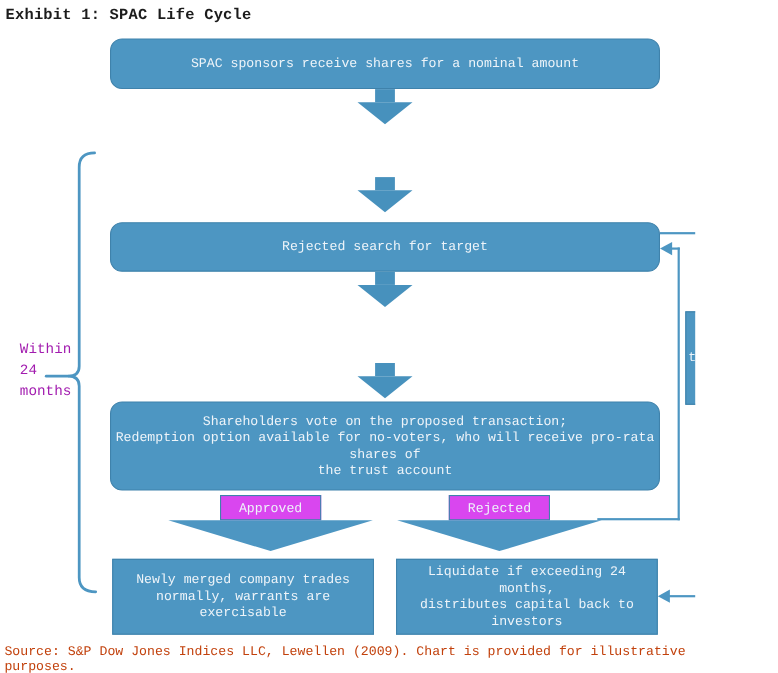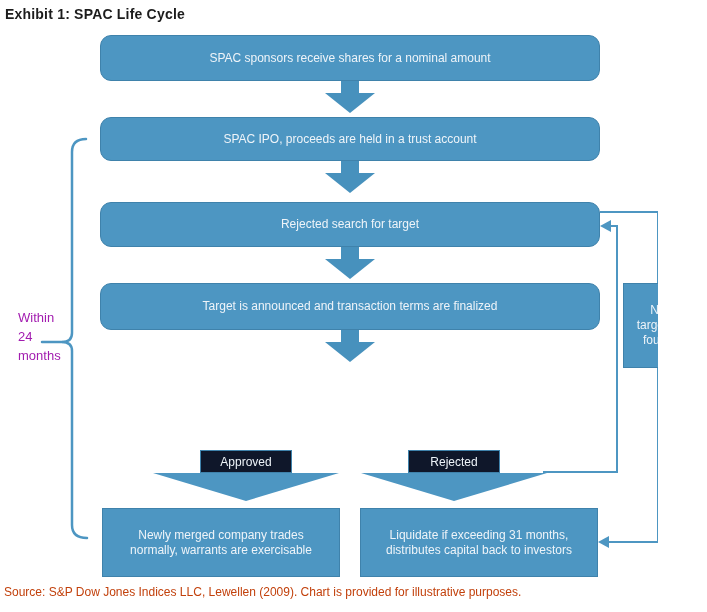--- a/index.html
+++ b/index.html
@@ -1,22 +1,21 @@
 <!DOCTYPE html>
 <html><head>
 <meta charset="utf-8">
 <style>
   html,body{margin:0;padding:0;background:#ffffff;}
   #canvas{
     position:relative;
     width:632px;height:612px;
     background:#ffffff;
-    font-family:Liberation Sans, sans-serif;
+    font-family:Liberation Mono, monospace;
     overflow:hidden;
-    padding-left:26px;
   }
   .title{
     position:absolute;left:5px;top:6px;
     font-size:14px;font-weight:bold;color:#1c1c1c;
     letter-spacing:0.2px;
   }
   .box{
     position:absolute;
     background:#4d96c2;
     border:1px solid #3f82ab;
@@ -33,21 +32,21 @@
   .carrow .stem{margin:0 auto;width:18px;height:12px;background:#4791bd;}
   .carrow .head{
     width:0;height:0;margin:0 auto;
     border-left:25px solid transparent;
     border-right:25px solid transparent;
     border-top:20px solid #4791bd;
   }
   
   .bigstem{
     position:absolute;width:92px;height:23px;top:450px;
-    background:#0f172a;border:1px solid #3f82ab;box-sizing:border-box;
+    background:#d946ef;border:1px solid #3f82ab;box-sizing:border-box;
     display:flex;align-items:center;justify-content:center;
     color:#eef4f9;font-size:12px;
   }
   .bighead{
     position:absolute;top:473px;width:0;height:0;
     border-left:93px solid transparent;
     border-right:93px solid transparent;
     border-top:28px solid #4d96c2;
   }
   
@@ -76,52 +75,53 @@
 
   <div class="title">Exhibit 1: SPAC Life Cycle</div>
 
   <div class="box mainbox" style="top:35px;height:46px;">SPAC sponsors receive shares for a nominal amount</div>
 
   <div class="carrow" style="top:81px;">
     <div class="stem"></div>
     <div class="head"></div>
   </div>
 
-  <div class="box mainbox" style="top:117px;height:44px;">SPAC IPO, proceeds are held in a trust account</div>
 
   <div class="carrow" style="top:161px;">
     <div class="stem"></div>
     <div class="head"></div>
   </div>
 
   <div class="box mainbox" style="top:202px;height:45px;">Rejected search for target</div>
 
   <div class="carrow" style="top:247px;">
     <div class="stem"></div>
     <div class="head"></div>
   </div>
 
-  <div class="box mainbox" style="top:283px;height:47px;">Target is announced and transaction terms are finalized</div>
 
   <div class="carrow" style="top:330px;">
     <div class="stem"></div>
     <div class="head"></div>
   </div>
 
+  <div class="box mainbox" style="top:365px;height:81px;">Shareholders vote on the proposed transaction;
+Redemption option available for no-voters, who will receive pro-rata shares of
+the trust account</div>
 
   <div class="bigstem" style="left:200px;">Approved</div>
   <div class="bighead" style="left:153px;"></div>
 
   <div class="bigstem" style="left:408px;">Rejected</div>
   <div class="bighead" style="left:361px;"></div>
 
   <div class="box" style="left:102px;top:508px;width:238px;height:69px;text-align:center;">Newly merged company trades
 normally, warrants are exercisable</div>
 
-  <div class="box" style="left:360px;top:508px;width:238px;height:69px;">Liquidate if exceeding 31 months,
+  <div class="box" style="left:360px;top:508px;width:238px;height:69px;">Liquidate if exceeding 24 months,
 distributes capital back to investors</div>
 
   <div class="hline" style="left:543px;top:471px;width:75px;height:2px;"></div>
   <div class="vline" style="left:616px;top:225px;width:2px;height:248px;"></div>
   <div class="hline" style="left:608px;top:225px;width:10px;height:2px;"></div>
   <div class="larrow" style="left:600px;top:220px;"></div>
 
   <div class="hline" style="left:600px;top:211px;width:59px;height:2px;"></div>
   <div class="vline" style="left:657px;top:211px;width:2px;height:332px;"></div>
   <div class="hline" style="left:608px;top:541px;width:51px;height:2px;"></div>

